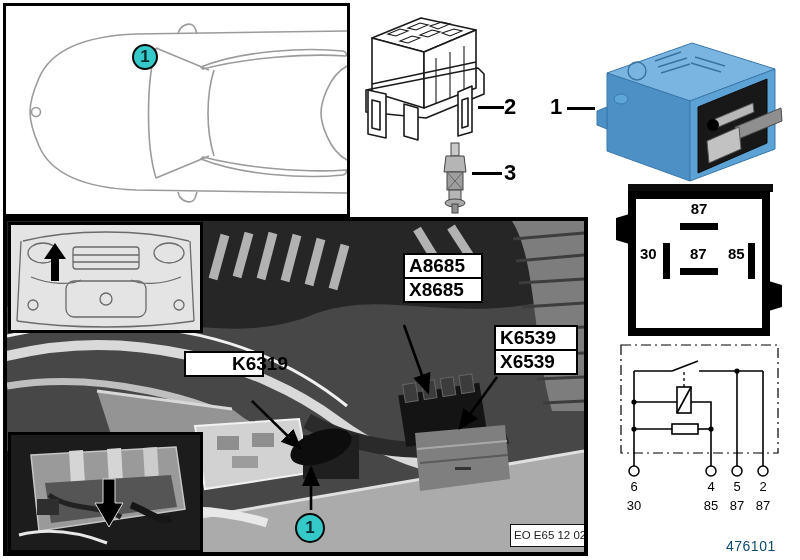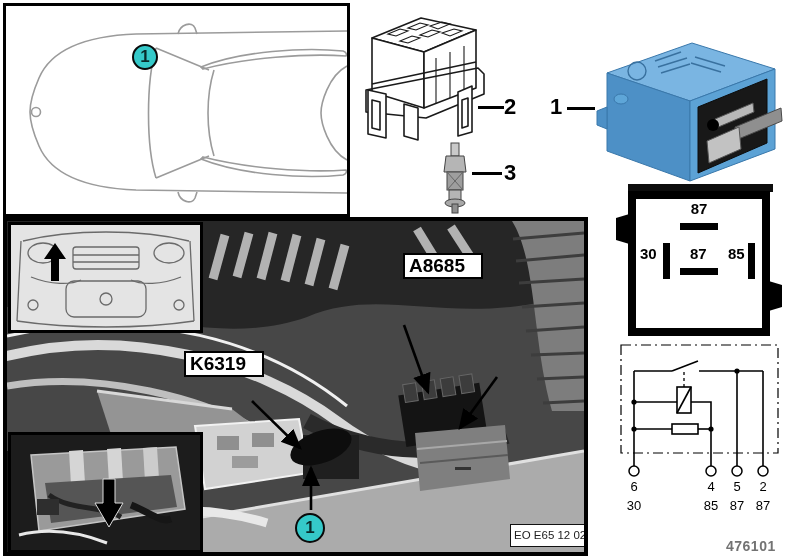--- a/index.html
+++ b/index.html
@@ -22,21 +22,21 @@
   .plabel .row:first-child{border-top:none;}
   
   .pinbox{left:628px;top:191px;width:142px;height:145px;border:8px solid #000;background:#fff;box-sizing:border-box;}
   .pinbox .bar{position:absolute;background:#000;}
   .pinbox .pintxt{position:absolute;font-weight:bold;font-size:15px;color:#000;line-height:1;}
   .tab{position:absolute;background:#000;}
   .tab-left{left:-20px;top:13px;width:20px;height:34px;clip-path:polygon(100% 0,0 18%,0 82%,100% 100%);}
   .tab-right{right:-20px;bottom:15px;width:20px;height:34px;clip-path:polygon(0 0,100% 18%,100% 82%,0 100%);}
   .stamp{position:absolute;background:#fff;border:1px solid #111;color:#222;font-size:11.5px;line-height:1;
          padding:5px 3px 4px 3px;white-space:nowrap;box-sizing:border-box;}
-  .docnum{font-size:14px;color:#737373;letter-spacing:.5px;font-weight:bold;}
+  .docnum{font-size:14px;color:#0c4a6e;letter-spacing:.5px;}
   svg{display:block;}
 </style>
 </head>
 <body>
 
 <div class="stage">
 
   <div class="abs car-box">
     <svg width="341" height="208" viewBox="0 0 341 208">
       <g fill="none" stroke="#9b9b9b" stroke-width="1.6">
@@ -299,22 +299,27 @@
           <path d="M120,70 C140,78 150,88 160,84" stroke="#161616" stroke-width="7" fill="none"></path>
           <path d="M8,100 C40,92 70,98 96,108" stroke="#e8e8e8" stroke-width="3" fill="none"></path>
           <rect x="26" y="64" width="22" height="16" fill="#2e2e2e"></rect>
         </g>
         <polygon points="92,44 104,44 104,68 112,68 98,92 84,68 92,68" fill="#000" stroke="#ddd" stroke-width="1"></polygon>
       </svg>
     </div>
 
     <div class="plabel" style="left:350px;top:32px;width:80px;margin-left:46px;">
       <div class="row">A8685</div>
-    </div>
-    <div class="plabel" style="left:177px;top:130px;width:80px;">
+      <div class="row">X8685</div>
+    </div>
+    <div class="plabel" style="left:487px;top:104px;width:84px;">
+      <div class="row">K6539</div>
+      <div class="row">X6539</div>
+    </div>
+    <div class="plabel" style="left:177px;top:130px;width:80px;padding-left:42px;">
       <div class="row">K6319</div>
     </div>
 
     <div class="abs callout" style="left:288px;top:292px;width:30px;height:30px;background:#35c9c9;">
       <span>1</span>
     </div>
 
     <div class="stamp" style="left:503px;top:303px;">EO E65 12 0221</div>
   </div>
 

